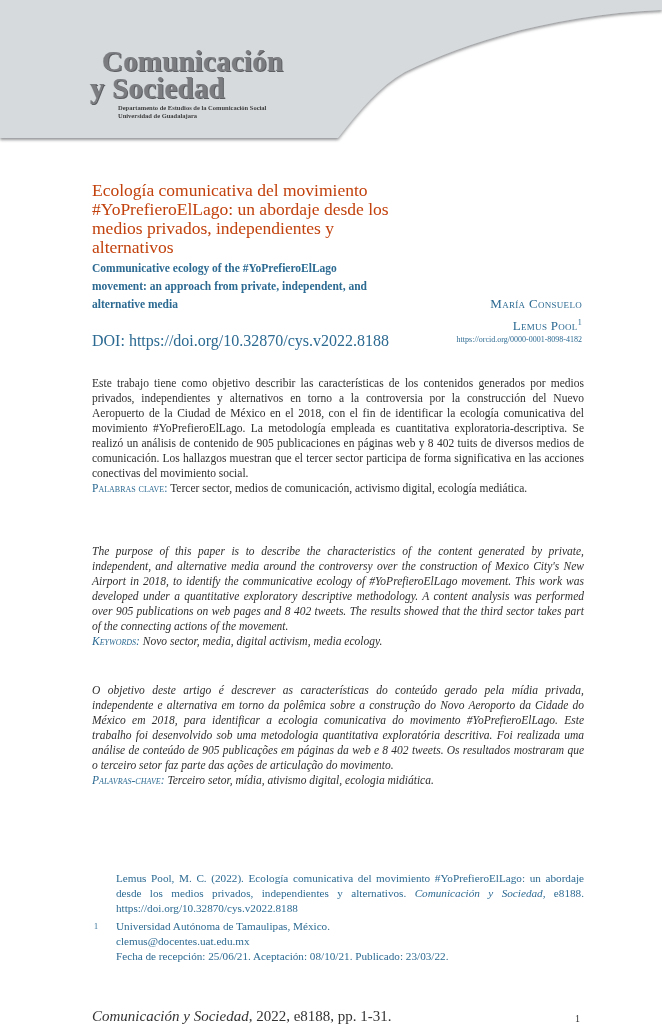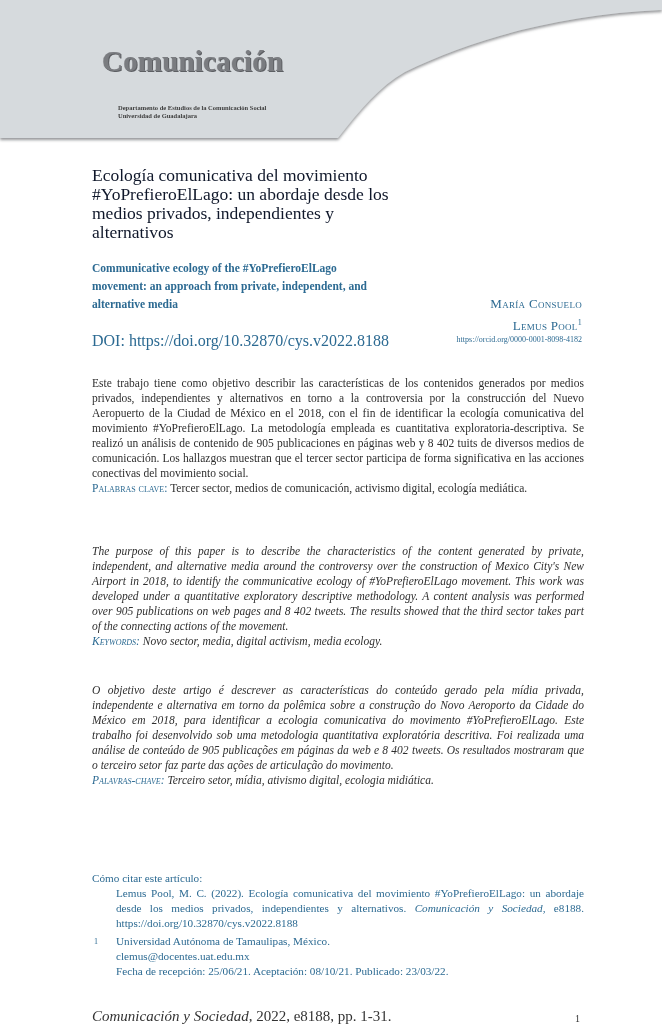--- a/index.html
+++ b/index.html
@@ -16,22 +16,22 @@
       font-size: 29px; line-height: 27px; color: #7a7c80;
       text-shadow: 1px 1px 0 #5d5f63, -0.5px -0.5px 0 #b0b2b5;
       letter-spacing: 0.2px;
     }
     .logo-title.l1 { margin-left: 12px; }
     .logo-sub {
       position: absolute; left: 28px; top: 56px; width: 240px;
       font-size: 6.5px; line-height: 8px; color: #3e3e3e; font-weight: bold;
     }
     .title-es {
-      position: absolute; left: 92px; top: 166px; width: 300px;
-      font-size: 17.5px; line-height: 19px; color: #0f172a;
+      position: absolute; left: 92px; top: 181px; width: 300px;
+      font-size: 17.5px; line-height: 19px; color: #c2410c;
     }
     .title-en {
       position: absolute; left: 92px; top: 259px; width: 300px;
       font-size: 11.5px; line-height: 18px; color: #2c6a92;
       font-weight: bold;
     }
     .doi {
       position: absolute; left: 92px; top: 332px;
       font-size: 16px; color: #2c6a92;
     }
@@ -76,20 +76,21 @@
   <defs>
     <filter id="sh" x="-5%" y="-5%" width="110%" height="130%">
       <feDropShadow dx="0" dy="2" stdDeviation="1.6" flood-color="#6f7276" flood-opacity="0.75"></feDropShadow>
     </filter>
   </defs>
   <path d="M0,0 L662,0 L662,10 C560,14 470,40 405,72 C380,86 360,110 338,138 L0,138 Z" fill="#d6dadd" filter="url(#sh)"></path>
 </svg>
 
 <div class="logo">
   <div class="logo-title l1">Comunicación</div>
+  <div class="logo-title">y Sociedad</div>
   <div class="logo-sub">
     <div>Departamento de Estudios de la Comunicación Social</div>
     <div>Universidad de Guadalajara</div>
   </div>
 </div>
 
 <div class="title-es">Ecología comunicativa del movimiento #YoPrefieroElLago: un abordaje desde los medios privados, independientes y alternativos</div>
 <div class="title-en">Communicative ecology of the #YoPrefieroElLago movement: an approach from private, independent, and alternative media</div>
 <div class="doi">DOI: https://doi.org/10.32870/cys.v2022.8188</div>
 
@@ -111,21 +112,20 @@
   <span>Novo sector, media, digital activism, media ecology.</span>
 </div>
 
 <div class="abstract pt">
   <span>O objetivo deste artigo é descrever as características do conteúdo gerado pela mídia privada, independente e alternativa em torno da polêmica sobre a construção do Novo Aeroporto da Cidade do México em 2018, para identificar a ecologia comunicativa do movimento #YoPrefieroElLago. Este trabalho foi desenvolvido sob uma metodologia quantitativa exploratória descritiva. Foi realizada uma análise de conteúdo de 905 publicações em páginas da web e 8 402 tweets. Os resultados mostraram que o terceiro setor faz parte das ações de articulação do movimento.</span><br>
   <span class="kw-label it">Palavras-chave:</span>
   <span>Terceiro setor, mídia, ativismo digital, ecologia midiática.</span>
 </div>
 
 <div class="citation">
-  <div>Cómo citar este artículo:</div>
   <div class="cite-body">
     <span>Lemus Pool, M. C. (2022). Ecología comunicativa del movimiento #YoPrefieroElLago: un abordaje desde los medios privados, independientes y alternativos. </span><i>Comunicación y Sociedad</i><span>, e8188. https://doi.org/10.32870/cys.v2022.8188</span>
   </div>
   <div class="footnote">
     <span class="mark">1</span>
     <div>Universidad Autónoma de Tamaulipas, México.</div>
     <div>clemus@docentes.uat.edu.mx</div>
     <div>Fecha de recepción: 25/06/21. Aceptación: 08/10/21. Publicado: 23/03/22.</div>
   </div>
 </div>

